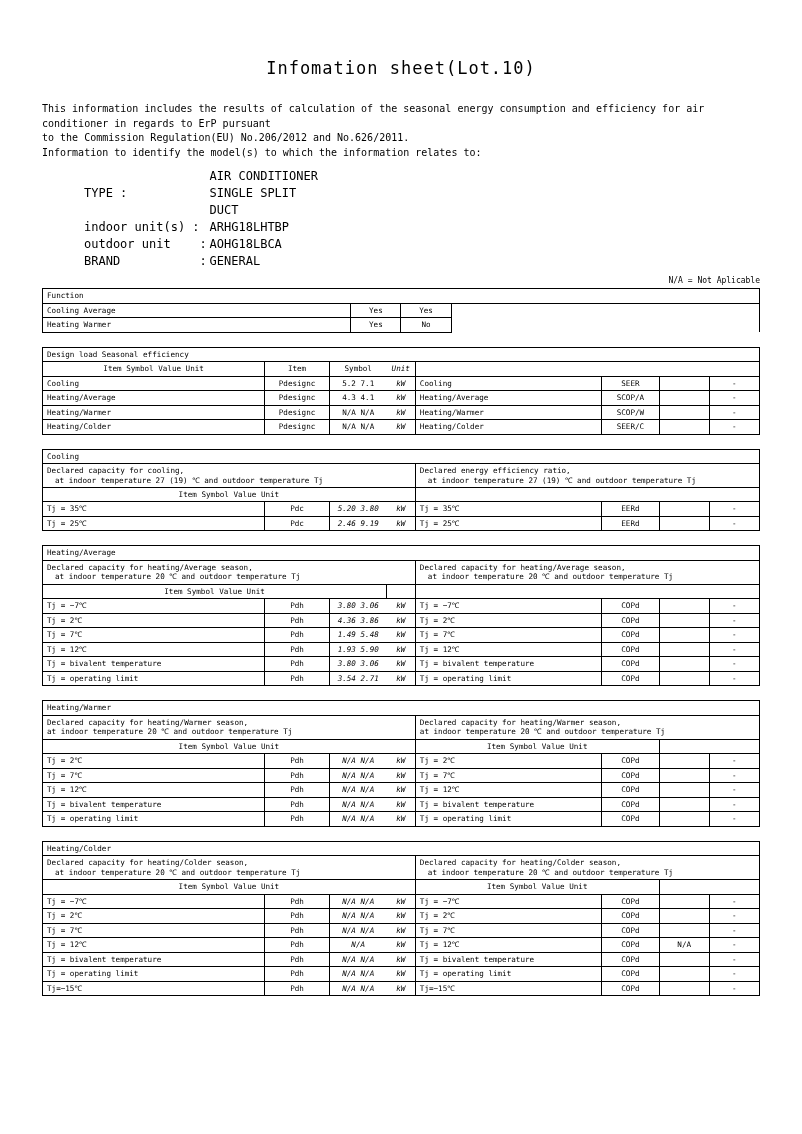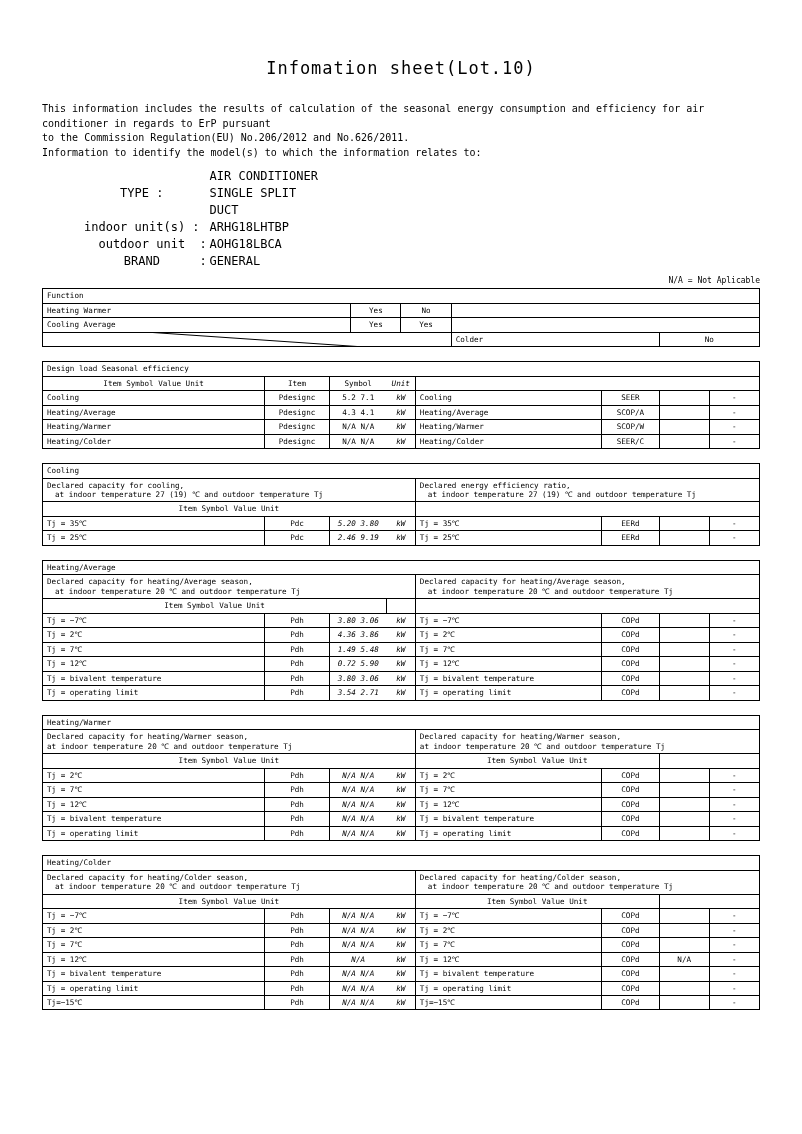--- a/index.html
+++ b/index.html
@@ -43,21 +43,21 @@
   .ident table {
     border-collapse: collapse;
   }
   .ident td {
     font-size: 12px;
     padding: 0;
     vertical-align: top;
     line-height: 1.42;
     white-space: pre;
   }
-  .ident td.lbl { width: 108px; padding-left: 42px; text-align: center; }
+  .ident td.lbl { width: 108px; padding-left: 42px; }
   .ident td.col { width: 10px; }
   .na-note {
     text-align: right;
     font-size: 8px;
     margin-top: 6px;
     margin-bottom: 3px;
   }
   table.box {
     border-collapse: collapse;
     width: 100%;
@@ -155,42 +155,33 @@
         <col style="width:7%">
         <col style="width:7%">
       <col style="width:29%">
         <col style="width:14%">
     </colgroup>
     <tbody>
         <tr>
       <td class="sec" colspan="5">Function</td>
     </tr>
     <tr>
+      <td class="dotted-b">Cooling Average</td>
+      <td class="c dotted-b dotted-l">Yes</td>
+      <td class="c dotted-b">Yes</td>
+      <td class="nb-b nb-r"></td>
+      <td class="nb-b nb-l"></td>
+    </tr>
+    <tr>
       <td>Heating Warmer</td>
       <td class="c dotted-l">Yes</td>
       <td class="c">No</td>
       <td class="nb-b nb-t nb-r"></td>
       <td class="nb-b nb-t nb-l"></td>
     </tr>
-    <tr>
-      <td class="dotted-b">Cooling Average</td>
-      <td class="c dotted-b dotted-l">Yes</td>
-      <td class="c dotted-b">Yes</td>
-      <td class="nb-b nb-r"></td>
-      <td class="nb-b nb-l"></td>
-    </tr>
-    <tr>
-      <td class="slash-cell nb-r func-blank" colspan="3">
-        <svg width="380" height="28" viewBox="0 0 380 28" preserveAspectRatio="none">
-          <line x1="0" y1="-8" x2="380" y2="18" stroke="#000" stroke-width="1"></line>
-        </svg>
-      </td>
-      <td>Colder</td>
-      <td class="c">No</td>
-    </tr>
   </tbody>
     </table>
 
   <table class="box">
     <colgroup>
       <col style="width:31%">
         <col style="width:9%">
         <col style="width:8%">
         <col style="width:4%">
       <col style="width:26%">
@@ -369,21 +360,21 @@
       <td class="c nb-r small-val">1.49 5.48</td>
       <td class="c nb-l">kW</td>
       <td>Tj = 7℃</td>
       <td class="c dotted-l">COPd</td>
       <td class="c dotted-l"></td>
       <td class="c dotted-l">-</td>
     </tr>
     <tr>
       <td>Tj = 12℃</td>
       <td class="c">Pdh</td>
-      <td class="c nb-r small-val">0.72 5.90</td>
+      <td class="c nb-r small-val">1.93 5.90</td>
       <td class="c nb-l">kW</td>
       <td>Tj = 12℃</td>
       <td class="c dotted-l">COPd</td>
       <td class="c dotted-l"></td>
       <td class="c dotted-l">-</td>
     </tr>
     <tr>
       <td>Tj = bivalent temperature</td>
       <td class="c">Pdh</td>
       <td class="c nb-r small-val">3.80 3.06</td>

